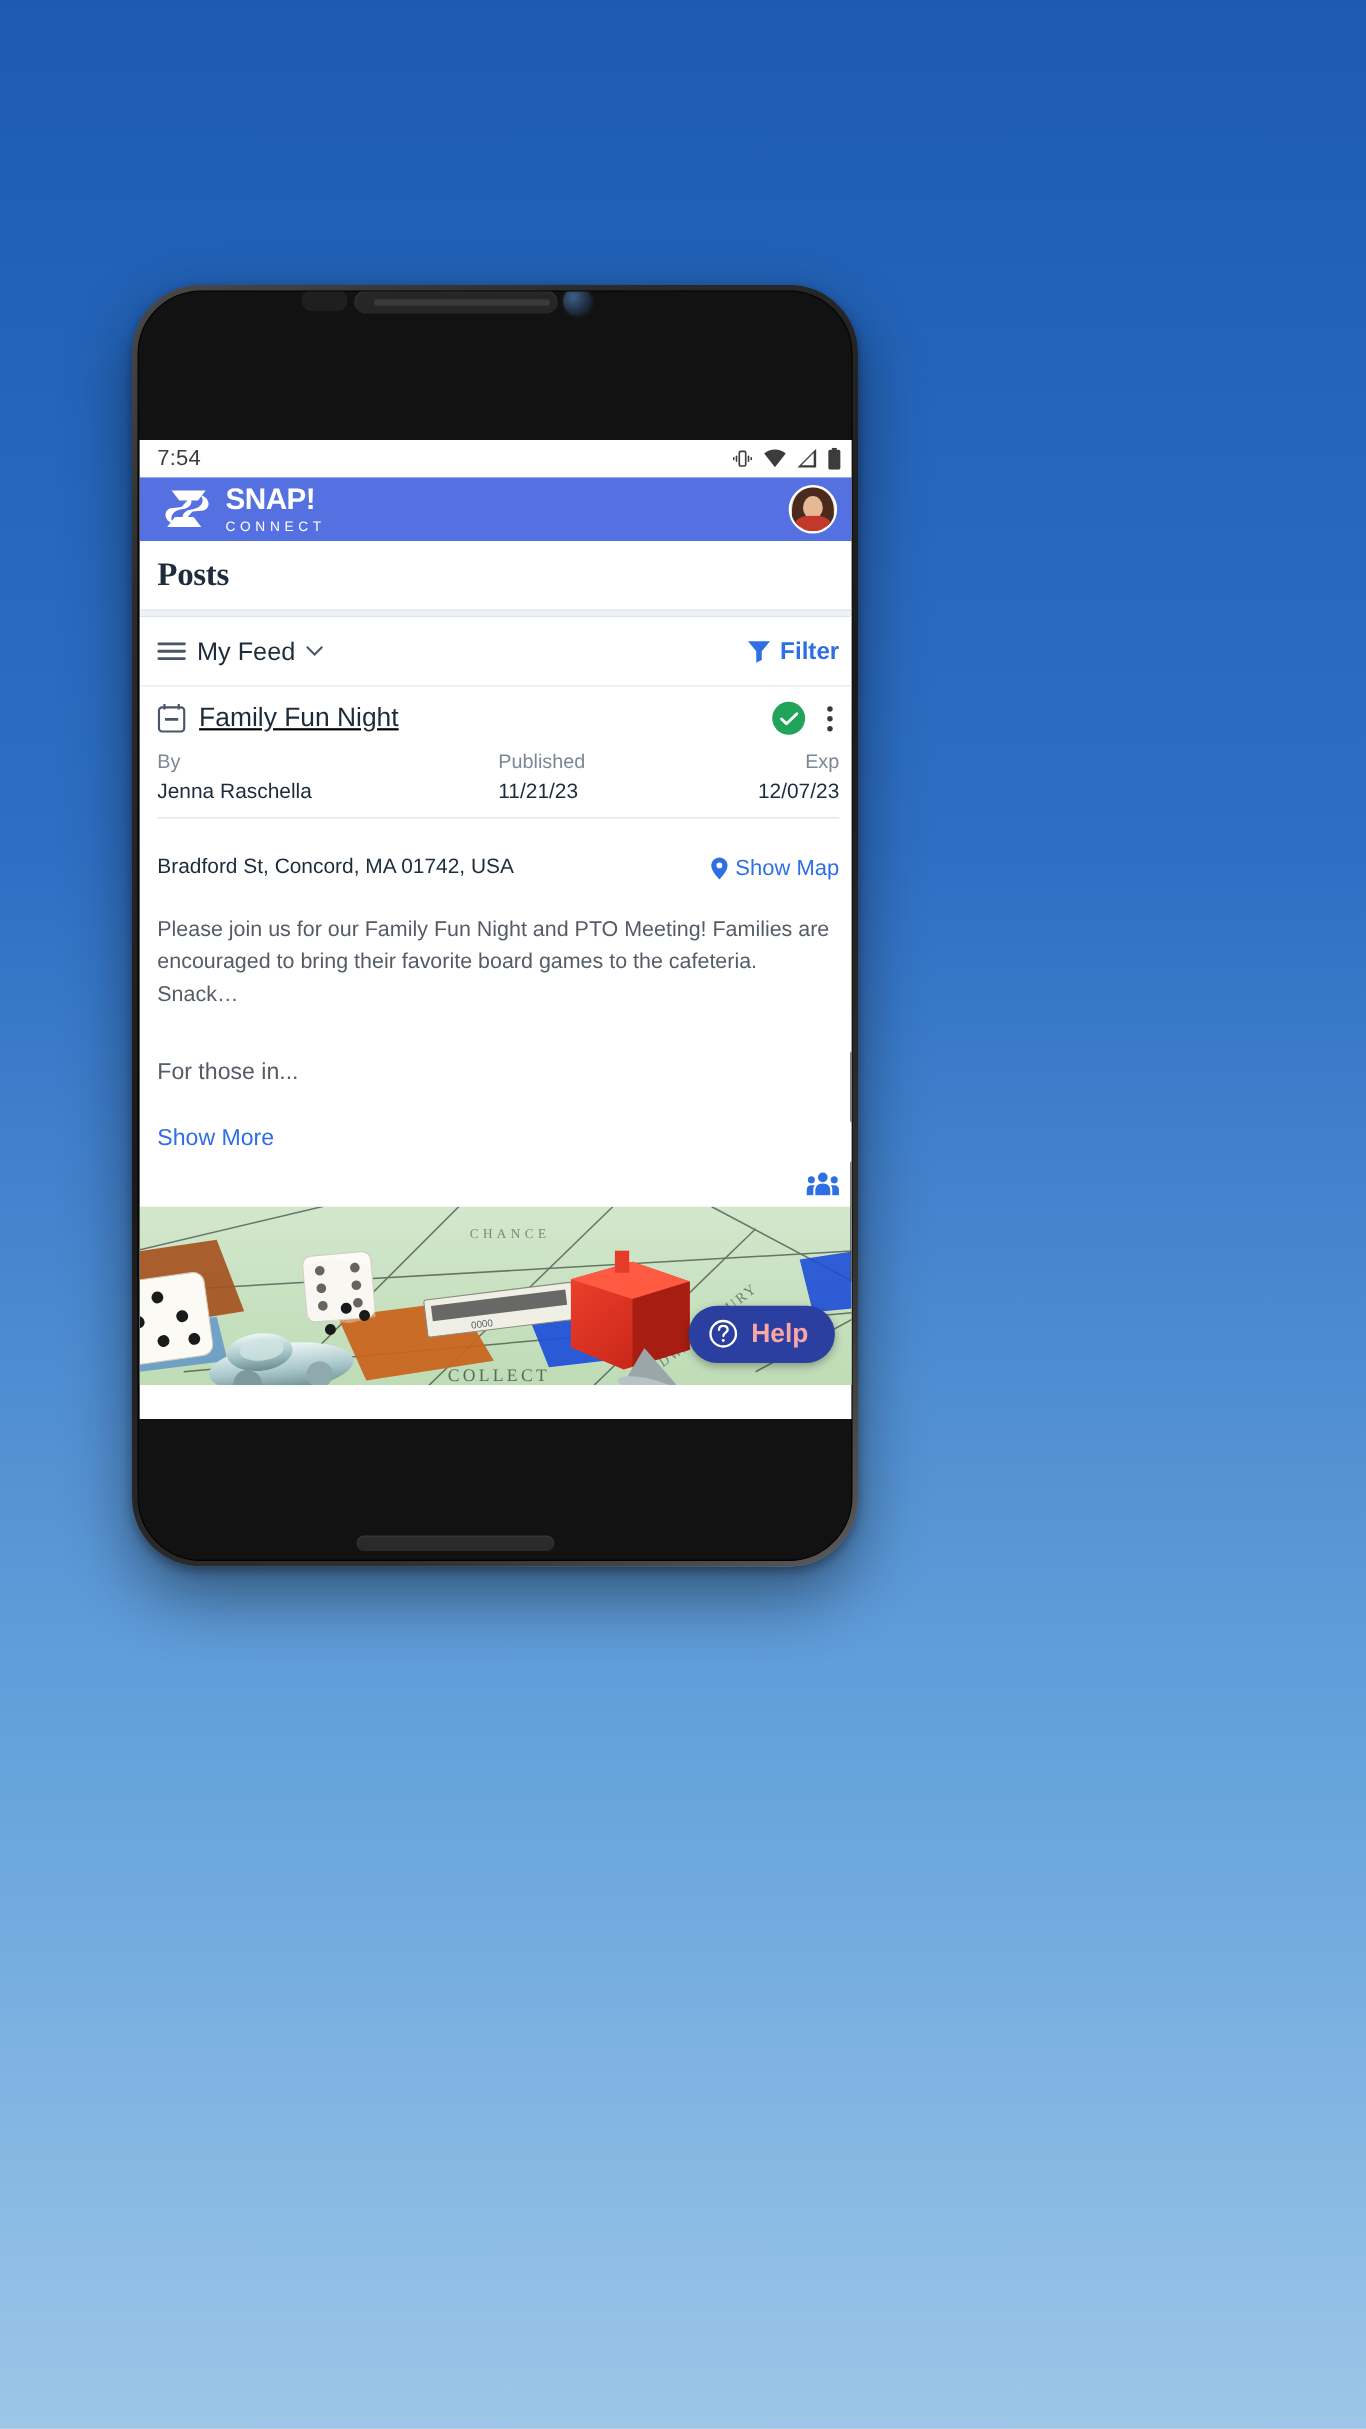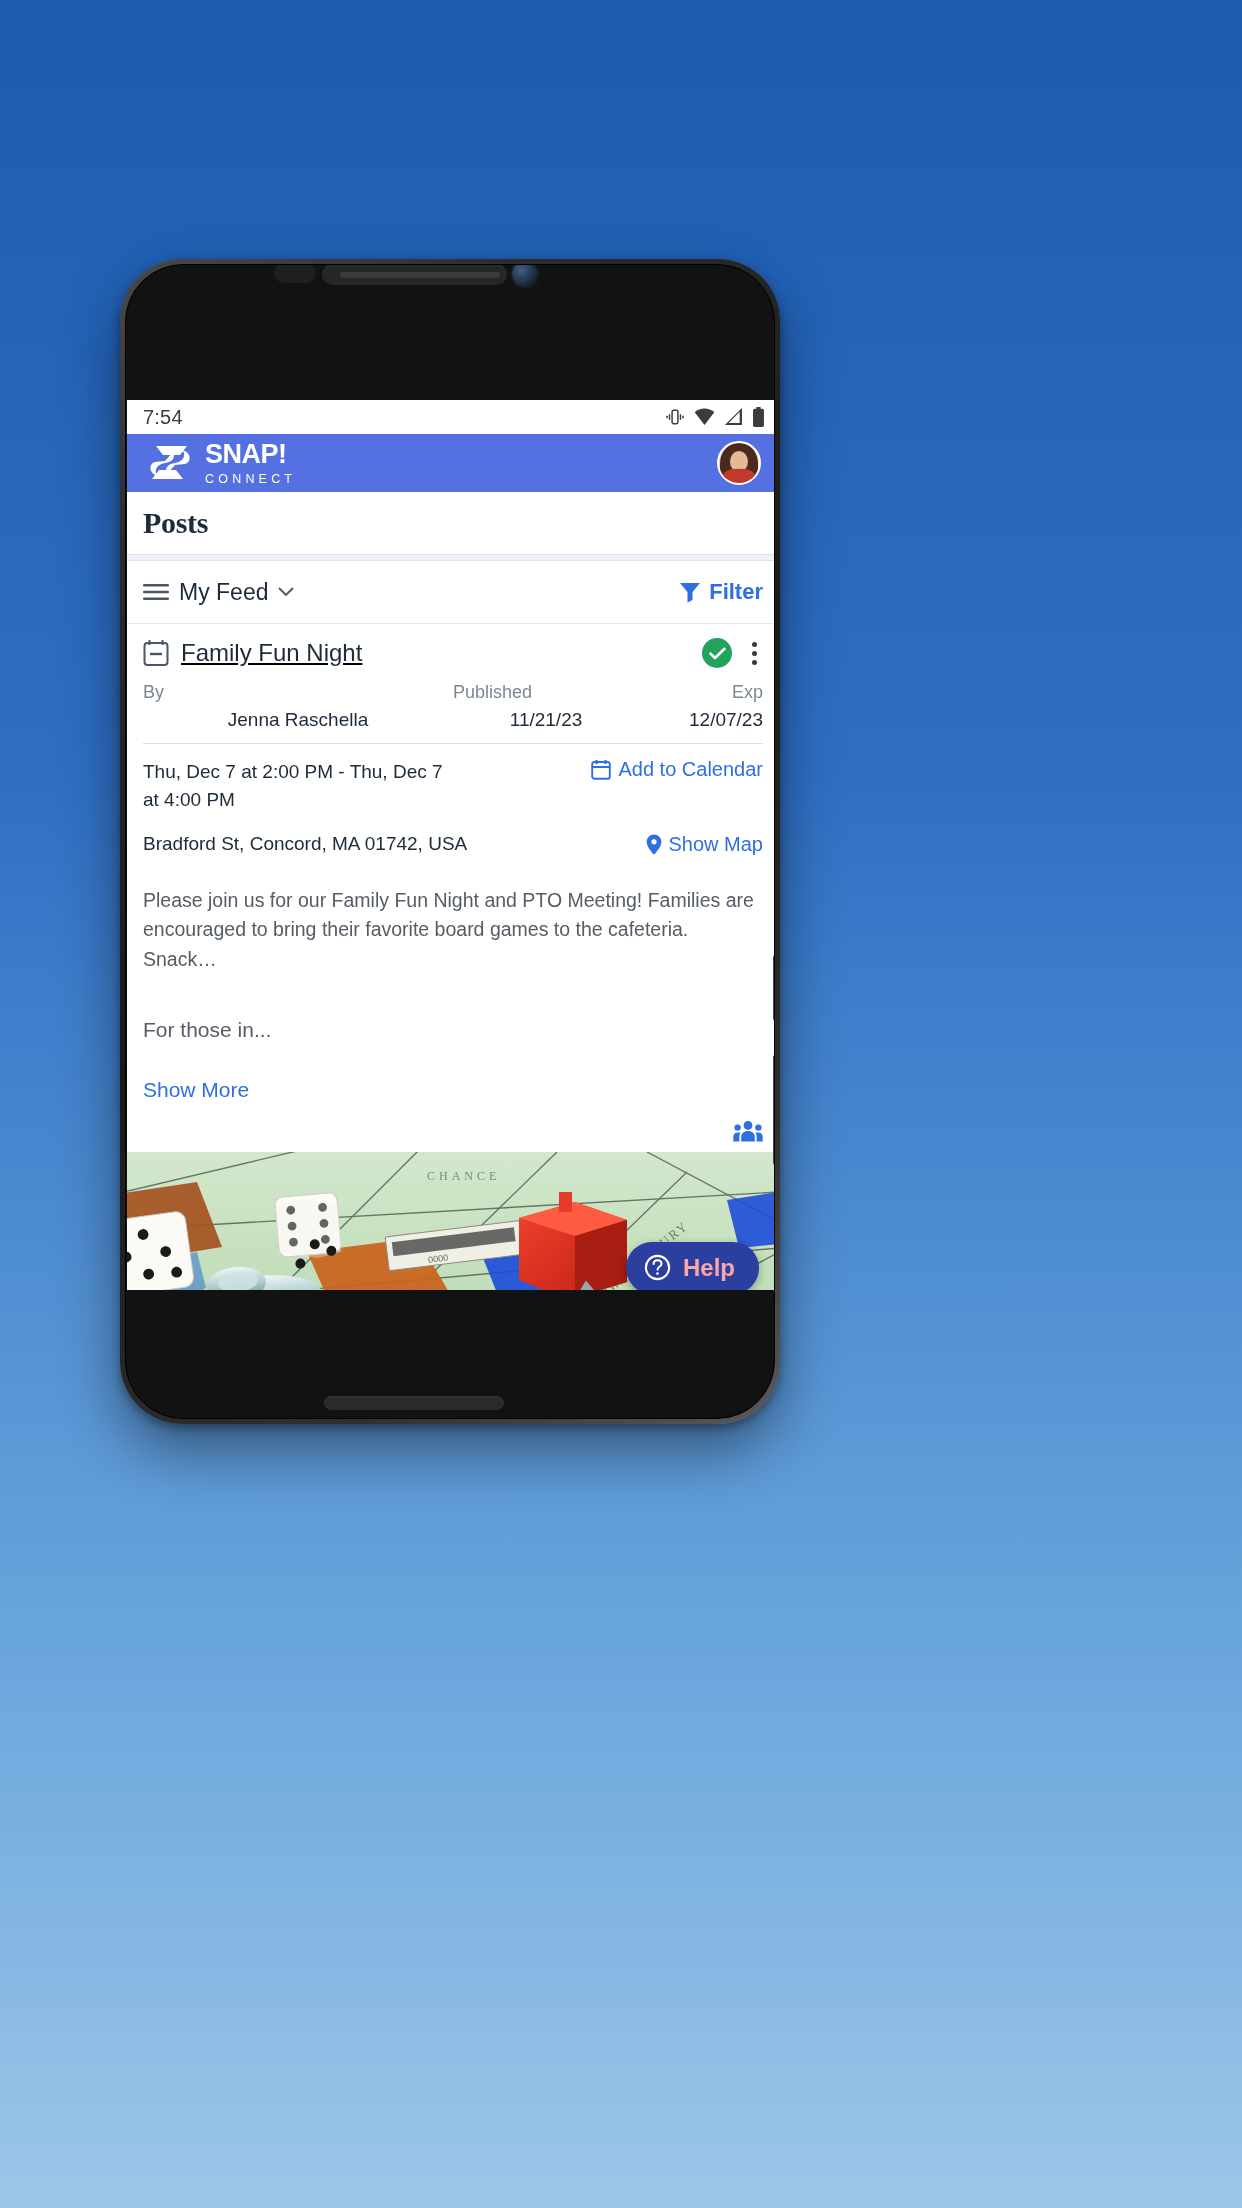--- a/index.html
+++ b/index.html
@@ -118,21 +118,21 @@
   #status-badge{
     width:30px; height:30px; border-radius:50%; background:#22a35b;
     display:flex; align-items:center; justify-content:center;
   }
   #overflow-menu{ display:flex; flex-direction:column; gap:4px; padding:3px 6px; cursor:pointer; }
   #overflow-menu i{ width:5px; height:5px; border-radius:50%; background:#3a3a3a; display:block; }
 
   #post-meta{ display:flex; padding:14px 0 12px; }
   .meta-col{ display:flex; flex-direction:column; gap:6px; }
   .meta-label{ font-size:18px; color:#7c8795; }
-  .meta-value{ font-size:19px; color:#1d2b3a;text-align:center; }
+  .meta-value{ font-size:19px; color:#1d2b3a; }
   #meta-by{ width:50%; }
   #meta-published{ width:30%; }
   #meta-exp{ width:20%; align-items:flex-end; text-align:right; }
   #meta-rule{ height:1px; background:#d9dee6; }
 
   #event-details{ padding:14px 0 4px; }
   .event-row{ display:flex; justify-content:space-between; align-items:flex-start; gap:12px; }
   #event-when{ font-size:19px; color:#1d2b3a; line-height:1.45; max-width:300px; }
   #event-where{ font-size:19px; color:#1d2b3a; }
   .link-action{ display:flex; align-items:center; gap:7px; color:#2f6fe4; font-size:20px; cursor:pointer; white-space:nowrap; }
@@ -275,30 +275,20 @@
             <span class="meta-value">11/21/23</span>
           </div>
           <div class="meta-col" id="meta-exp">
             <span class="meta-label">Exp</span>
             <span class="meta-value">12/07/23</span>
           </div>
         </div>
         <div id="meta-rule"></div>
 
         <div id="event-details">
-          <div class="event-row">
-            <span id="event-when">Thu, Dec 7 at 2:00 PM - Thu, Dec 7 at 4:00 PM</span>
-            <span class="link-action">
-              <svg width="20" height="21" viewBox="0 0 20 21" fill="none" stroke="#2f6fe4" stroke-width="1.9">
-                <rect x="1.2" y="3" width="17.6" height="16.8" rx="2.4"></rect>
-                <path d="M5.5 1 V5 M14.5 1 V5 M1.6 8 H18.4" stroke-width="2.2"></path>
-              </svg>
-              <span>Add to Calendar</span>
-            </span>
-          </div>
           <div class="event-row" id="event-address-row">
             <span id="event-where">Bradford St, Concord, MA 01742, USA</span>
             <span class="link-action">
               <svg width="16" height="21" viewBox="0 0 16 21" fill="#2f6fe4">
                 <path d="M8 0.5 C3.9 0.5 0.6 3.8 0.6 7.9 C0.6 13.4 8 20.5 8 20.5 C8 20.5 15.4 13.4 15.4 7.9 C15.4 3.8 12.1 0.5 8 0.5 Z"></path>
                 <circle cx="8" cy="7.8" r="2.6" fill="#fff"></circle>
               </svg>
               <span>Show Map</span>
             </span>
           </div>

